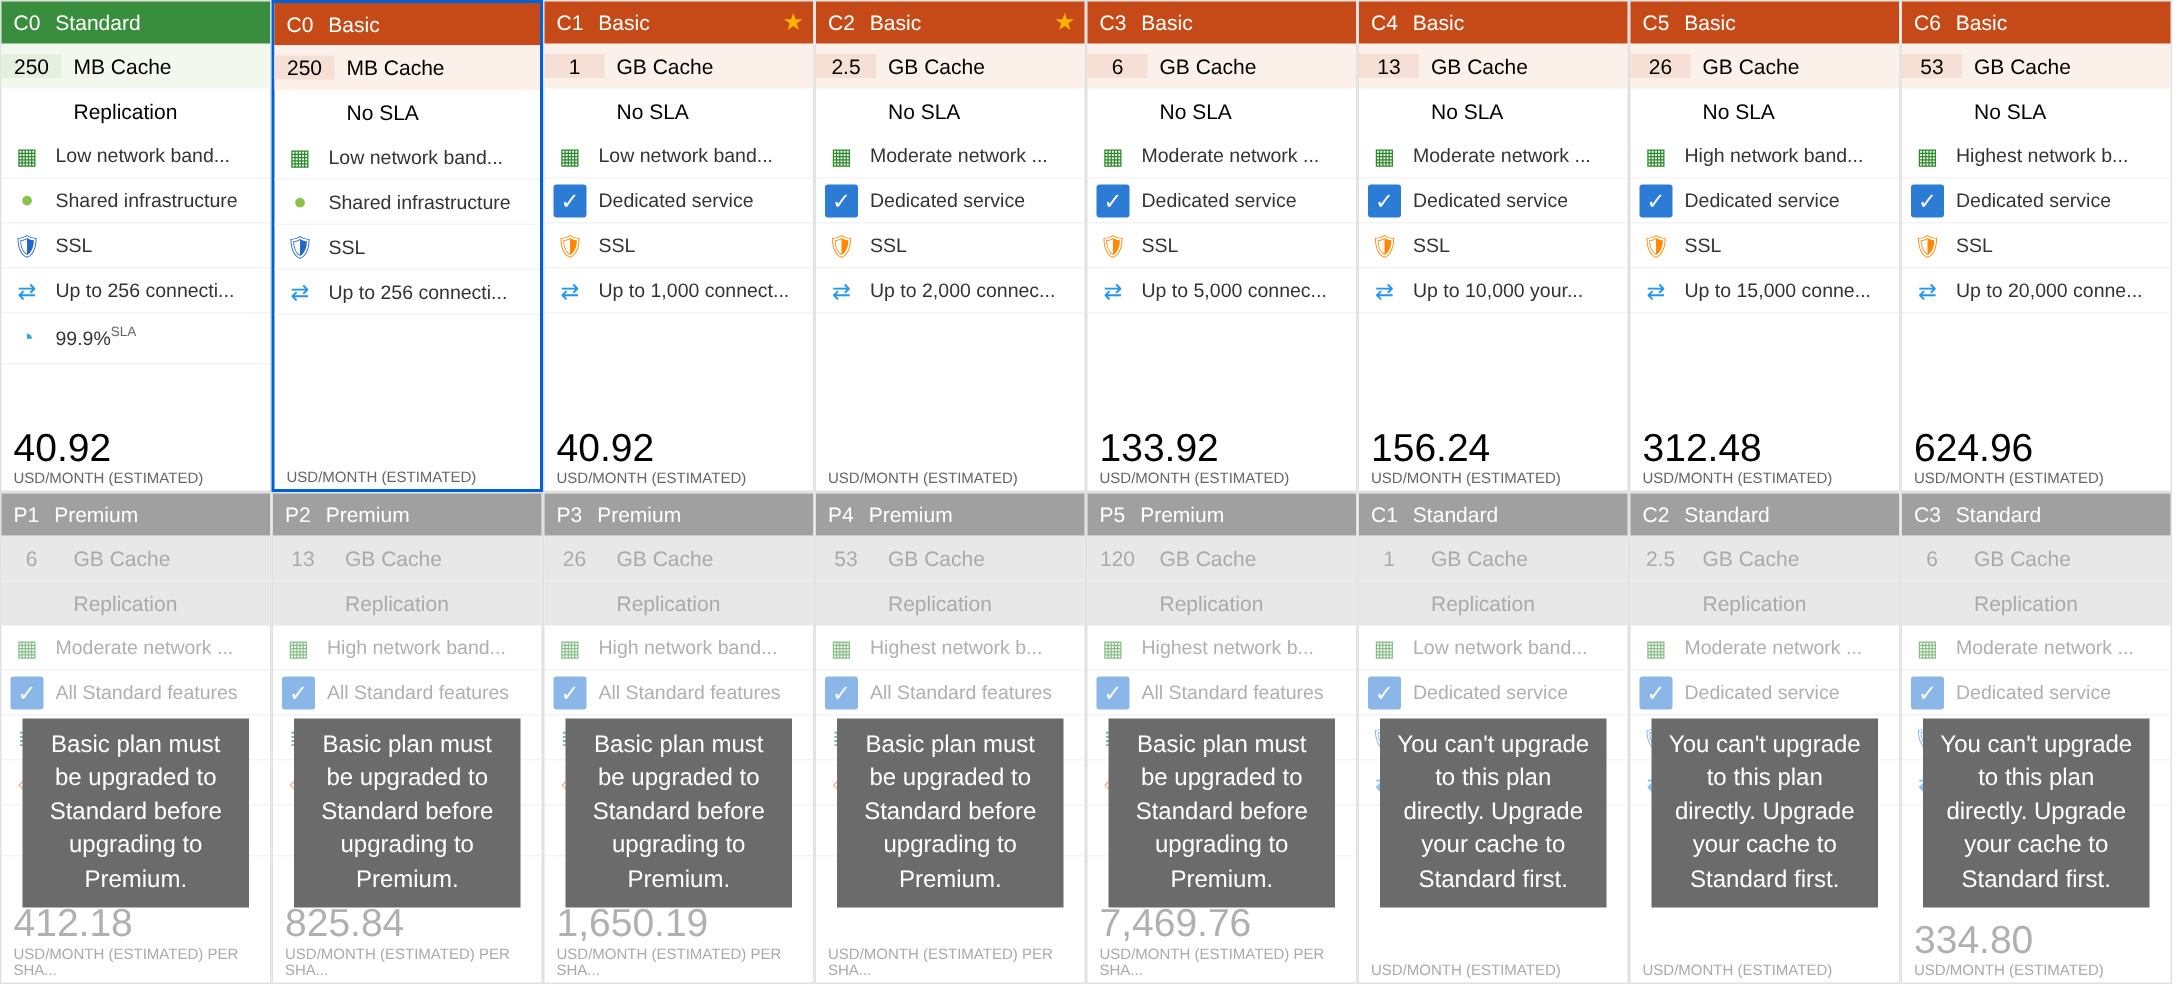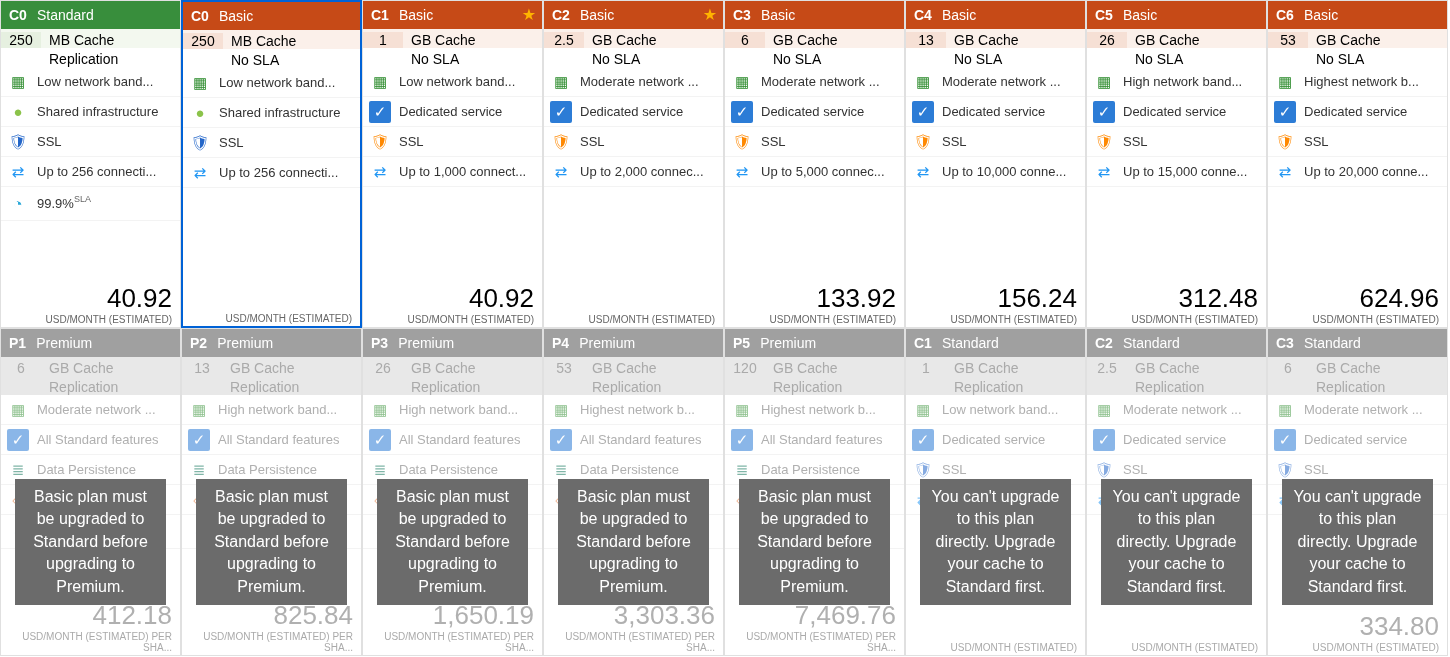--- a/index.html
+++ b/index.html
@@ -8,44 +8,44 @@
 .card{width:181px;height:328px;border:1px solid #e0e0e0;position:relative;background:#fff;display:flex;flex-direction:column;cursor:pointer}
 .card.disabled{background:#fff}
 .card.disabled .hdr{background:#a0a0a0}
 .card.disabled .specrow,.card.disabled .feat,.card.disabled .price{color:#b0b0b0}
 .card.disabled .specrow{background:#e8e8e8;color:#aaa}
 .card.disabled .feat .ic{opacity:0.55}
 .card.selected{border:2px solid #0062d6}
 .hdr{height:28px;display:flex;align-items:center;padding:0 8px;color:#fff;font-size:14px;position:relative}
 .hdr.green{background:#388e3c}
 .hdr.orange{background:#c64a17}
-.hdr .code{font-weight:700;margin-right:10px}
+.hdr .code{font-weight:400;margin-right:10px}
 .hdr .tier{font-weight:300}
 .star{position:absolute;right:6px;top:4px;color:#ffb300;font-size:16px}
-.specrow{height:19px;display:flex;align-items:flex-end;font-size:14px}
+.specrow{height:30px;display:flex;align-items:center;font-size:14px}
 .specval{width:40px;display:flex;align-items:center;justify-content:center;font-weight:400}
 .spectxt{flex:1;display:flex;align-items:center;padding-left:8px}
 .card .specrow:nth-of-type(1){background:#e6f0e0}
 .card .specrow:nth-of-type(2){background:#f3f8ef}
 .card .specrow:nth-of-type(1) .specval{background:#cfe3c3}
 .card .specrow:nth-of-type(2) .specval{background:#e6f0e0}
 .hdr.orange ~ .specrow:nth-of-type(1){background:#f6e0d5}
 .hdr.orange ~ .specrow:nth-of-type(2){background:#fbf0ea}
 .hdr.orange ~ .specrow:nth-of-type(1) .specval{background:#eec9b5}
 .hdr.orange ~ .specrow:nth-of-type(2) .specval{background:#f6e0d5}
 .card.disabled .specrow, .card.disabled .specrow .specval{background:#e8e8e8!important}
 .feats{flex:1}
 .feat{height:30px;display:flex;align-items:center;padding:0 6px;font-size:13px;color:#333;white-space:nowrap;overflow:hidden;text-overflow:ellipsis;border-bottom:1px solid #f3f3f3}
 .feat .ic{width:22px;height:22px;margin-right:8px;display:inline-flex;align-items:center;justify-content:center;font-size:15px}
 .ftxt{overflow:hidden;text-overflow:ellipsis;white-space:nowrap}
 .sla{font-size:9px;color:#666;margin-top:-2px}
 .slarow{height:34px!important}
 .slabox{display:flex;flex-direction:row;justify-content:center}
 .overlay{position:absolute;left:14px;right:14px;top:150px;bottom:50px;background:#6b6b6b;color:#fff;display:flex;align-items:center;justify-content:center;text-align:center;padding:10px;font-size:16px;line-height:1.4}
-.price{text-align:right;padding:4px 8px 2px}
+.price{text-align:left;padding:4px 8px 2px}
 .price .amt{font-size:26px;font-weight:300}
 .price .unit{font-size:10px;color:#666}
 .card.disabled .price .unit{color:#aaa}
 
 .ic-net{color:#2a8a2a}
 .ic-shared{color:#8bc34a}
 .ic-ssl{color:#2366c9}
 .ic-shield-o{color:#ff8800}
 .ic-conn{color:#2196f3}
 .ic-clock{color:#2aa8d8}
@@ -265,21 +265,21 @@
         <div class="feat">
           <span class="ic ic-check">✓</span>
           <span class="ftxt">Dedicated service</span>
         </div>
         <div class="feat">
           <span class="ic ic-shield-o">🛡</span>
           <span class="ftxt">SSL</span>
         </div>
         <div class="feat">
           <span class="ic ic-conn">⇄</span>
-          <span class="ftxt">Up to 10,000 conne...</span>
+          <span class="ftxt">Up to 10,000 your...</span>
         </div>
       </div>
       <div class="price">
         <div class="amt">156.24</div>
         <div class="unit">USD/MONTH (ESTIMATED)</div>
       </div>
     </div>
     <div class="card">
       <div class="hdr orange">
         <span class="code">C5</span>
@@ -516,21 +516,20 @@
         </div>
         <div class="feat slarow">
           <span class="ic ic-clock">◔</span>
           <div class="slabox">
             <span class="ftxt">99.9%</span>
             <span class="sla">SLA</span>
           </div>
         </div>
       </div>
       <div class="price">
-        <div class="amt">3,303.36</div>
         <div class="unit">USD/MONTH (ESTIMATED) PER SHA...</div>
       </div>
       <div class="overlay">Basic plan must be upgraded to Standard before upgrading to Premium.</div>
     </div>
     <div class="card disabled">
       <div class="hdr ">
         <span class="code">P5</span>
         <span class="tier">Premium</span>
       </div>
       <div class="specrow">

